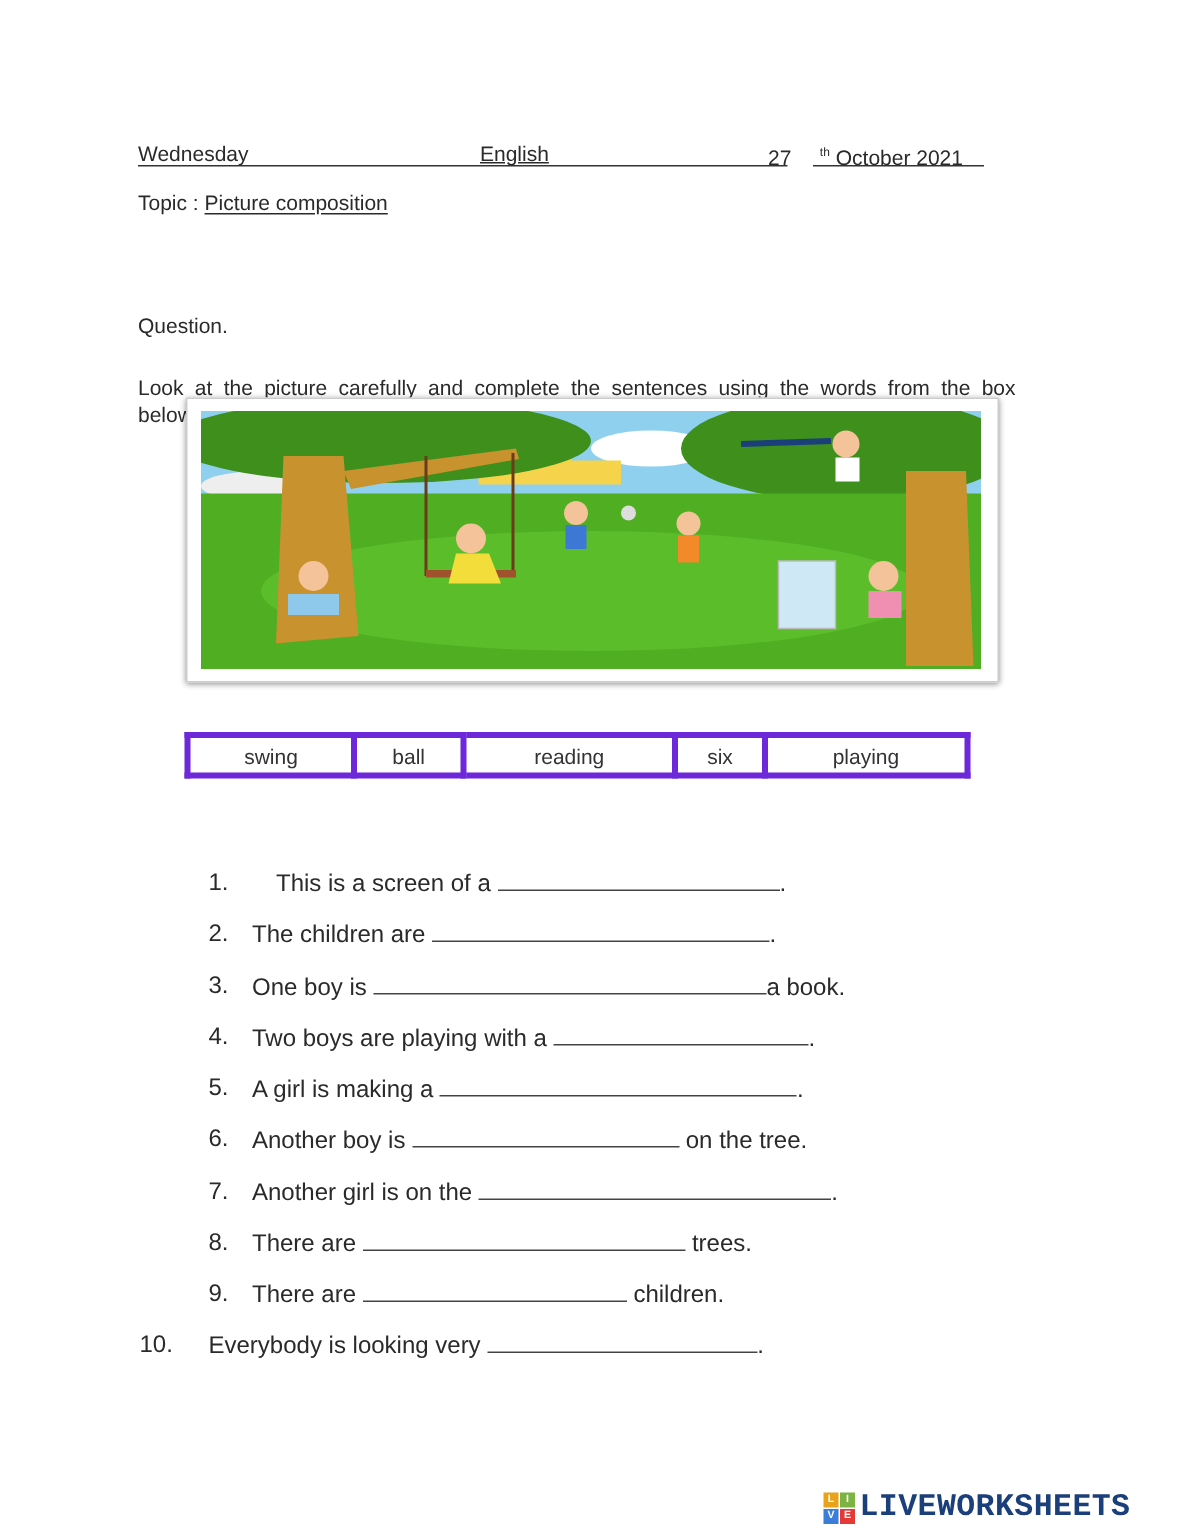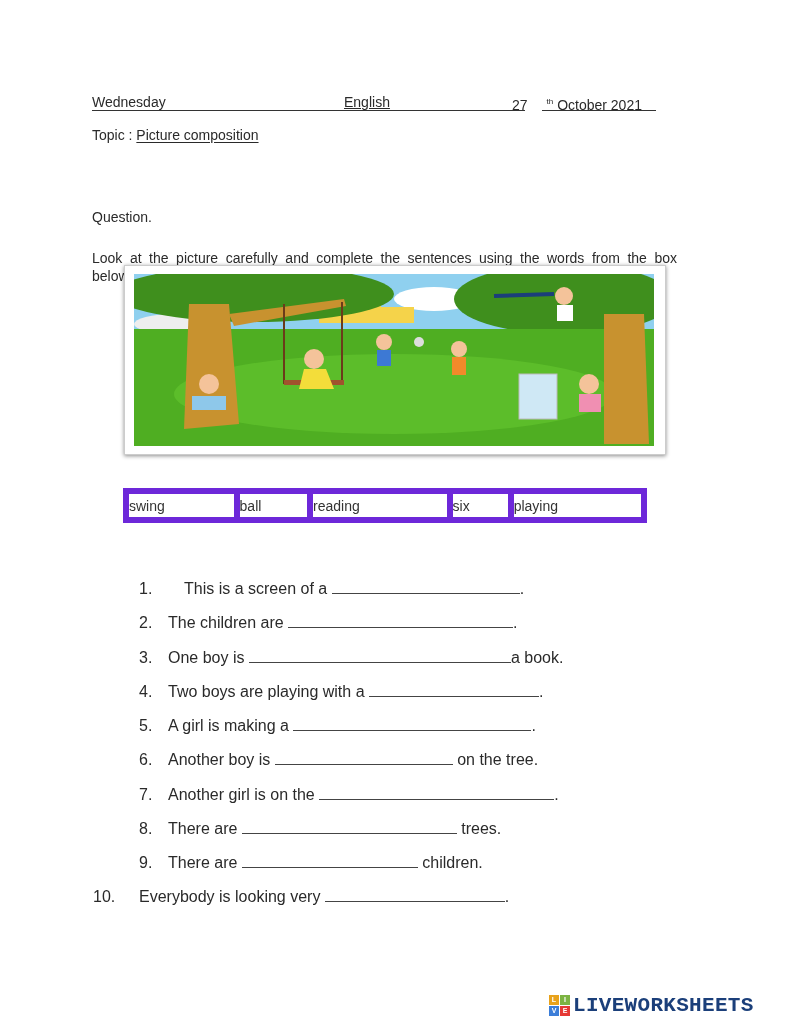--- a/index.html
+++ b/index.html
@@ -18,37 +18,37 @@
     .picture-frame {
       left: 124px; top: 265px; width: 540px; height: 188px; background: #fff;
       box-shadow: 0 1px 4px rgba(0,0,0,0.45); border: 1px solid #ccc;
     }
     .picture-frame svg { position: absolute; left: 9px; top: 8px; }
 
     table.word-box {
       position: absolute; left: 123px; top: 488px; border-collapse: collapse; width: 524px;
       font-size: 14px; color: #333;
     }
-    table.word-box td { border: 6px solid #6d28d9; height: 23px; text-align: left; padding: 0; }
+    table.word-box td { border: 4px solid #6d28d9; height: 23px; text-align: center; padding: 0; }
 
     .q { position: absolute; font-size: 16px; line-height: 20px; color: #2a2a2a; white-space: nowrap; }
     .q .num { position: absolute; }
     .q .txt { position: absolute; }
     .blank { display: inline-block; border-bottom: 1px solid #444; height: 14px; vertical-align: baseline; }
 
     .logo { left: 549px; top: 993px; height: 24px; display: flex; align-items: center; }
     .logo-grid { display: grid; grid-template-columns: 10px 10px; grid-template-rows: 10px 10px; gap: 1px; margin-right: 3px; }
     .logo-grid span { display: block; font-size: 7px; color: #fff; font-weight: bold; text-align: center; line-height: 10px; }
     .logo-text { font-size: 21px; font-weight: bold; color: #1b3f7a; letter-spacing: 0.3px; font-family: Liberation Mono, monospace; }
   </style>
 </head>
 <body>
 
 <div class="abs hdr" style="left:92px;text-align:center;">Wednesday</div>
-<div class="abs hdr" style="left:344px;text-decoration:underline;">English</div>
+<div class="abs hdr" style="left:320px;text-decoration:underline;">English</div>
 <div class="abs hdr" style="left:512px;"><span>27</span><sup>th</sup><span> October  2021</span></div>
 <div class="hdr-line"></div>
 <div class="hdr-line2"></div>
 
 <div class="abs t14" style="left:92px; top:126px;">
   <span>Topic : </span><span class="u">Picture composition</span>
 </div>
 
 <div class="abs t14" style="left:92px; top:164px;margin-top:44px;">Question.</div>
 

